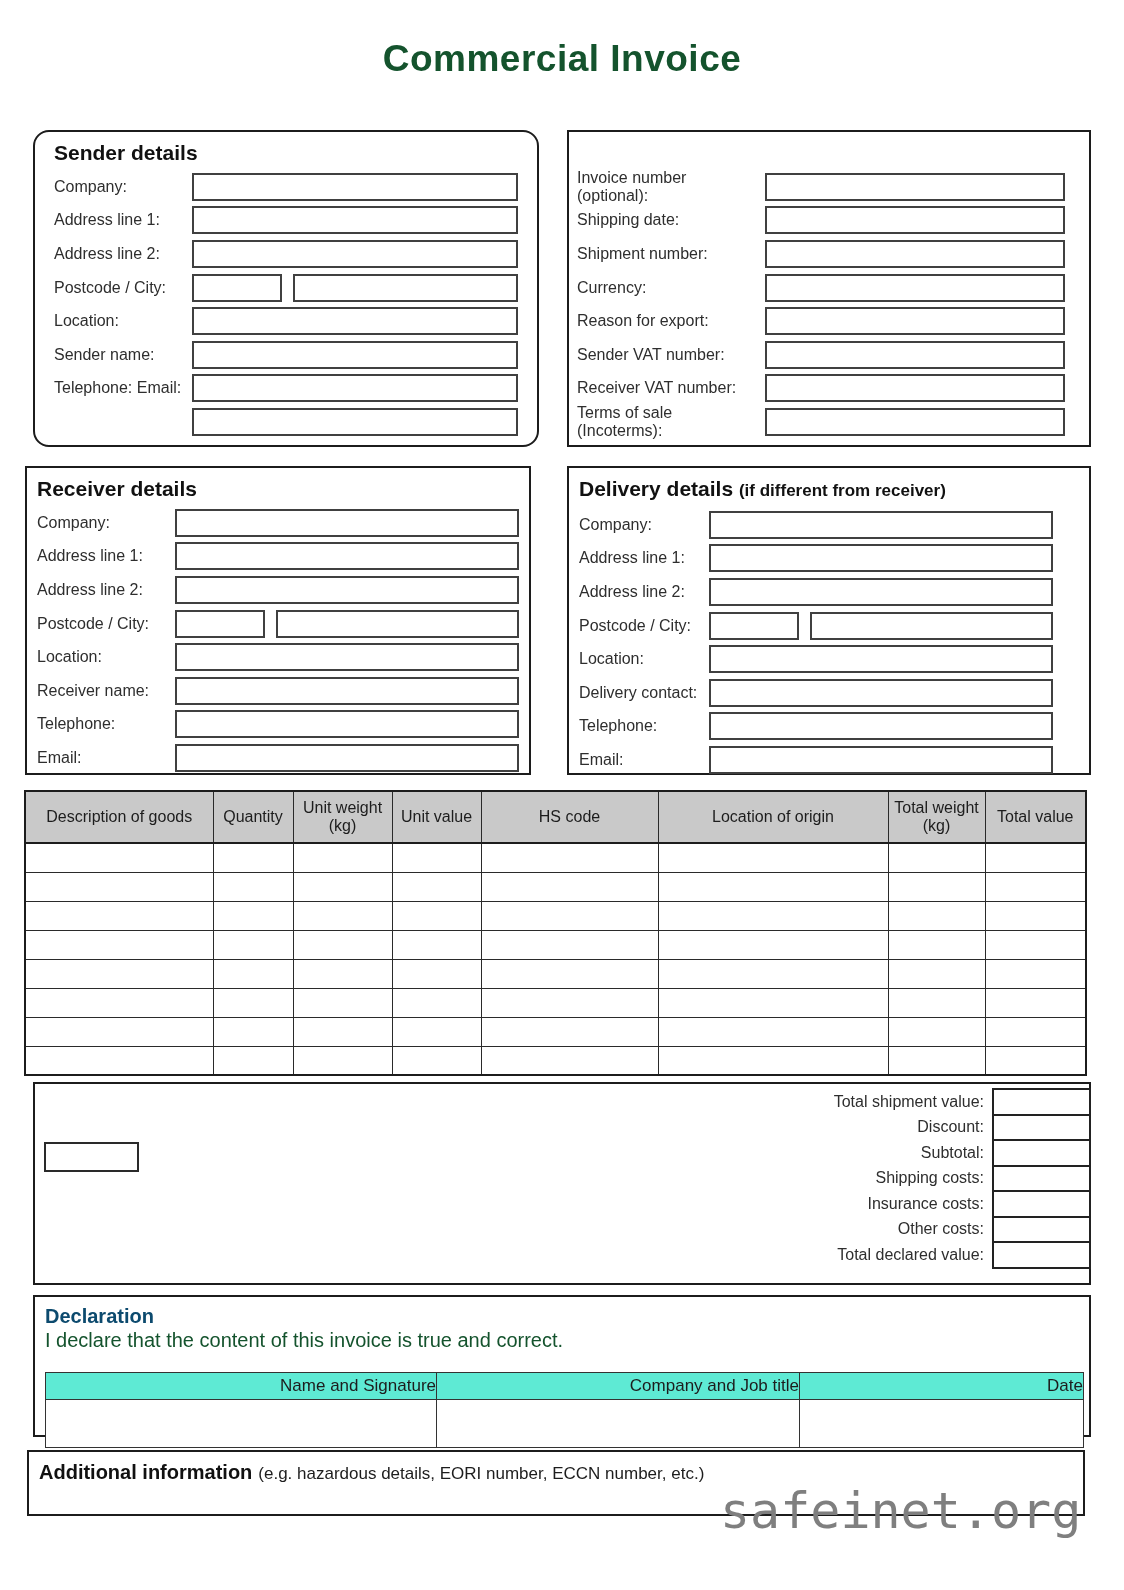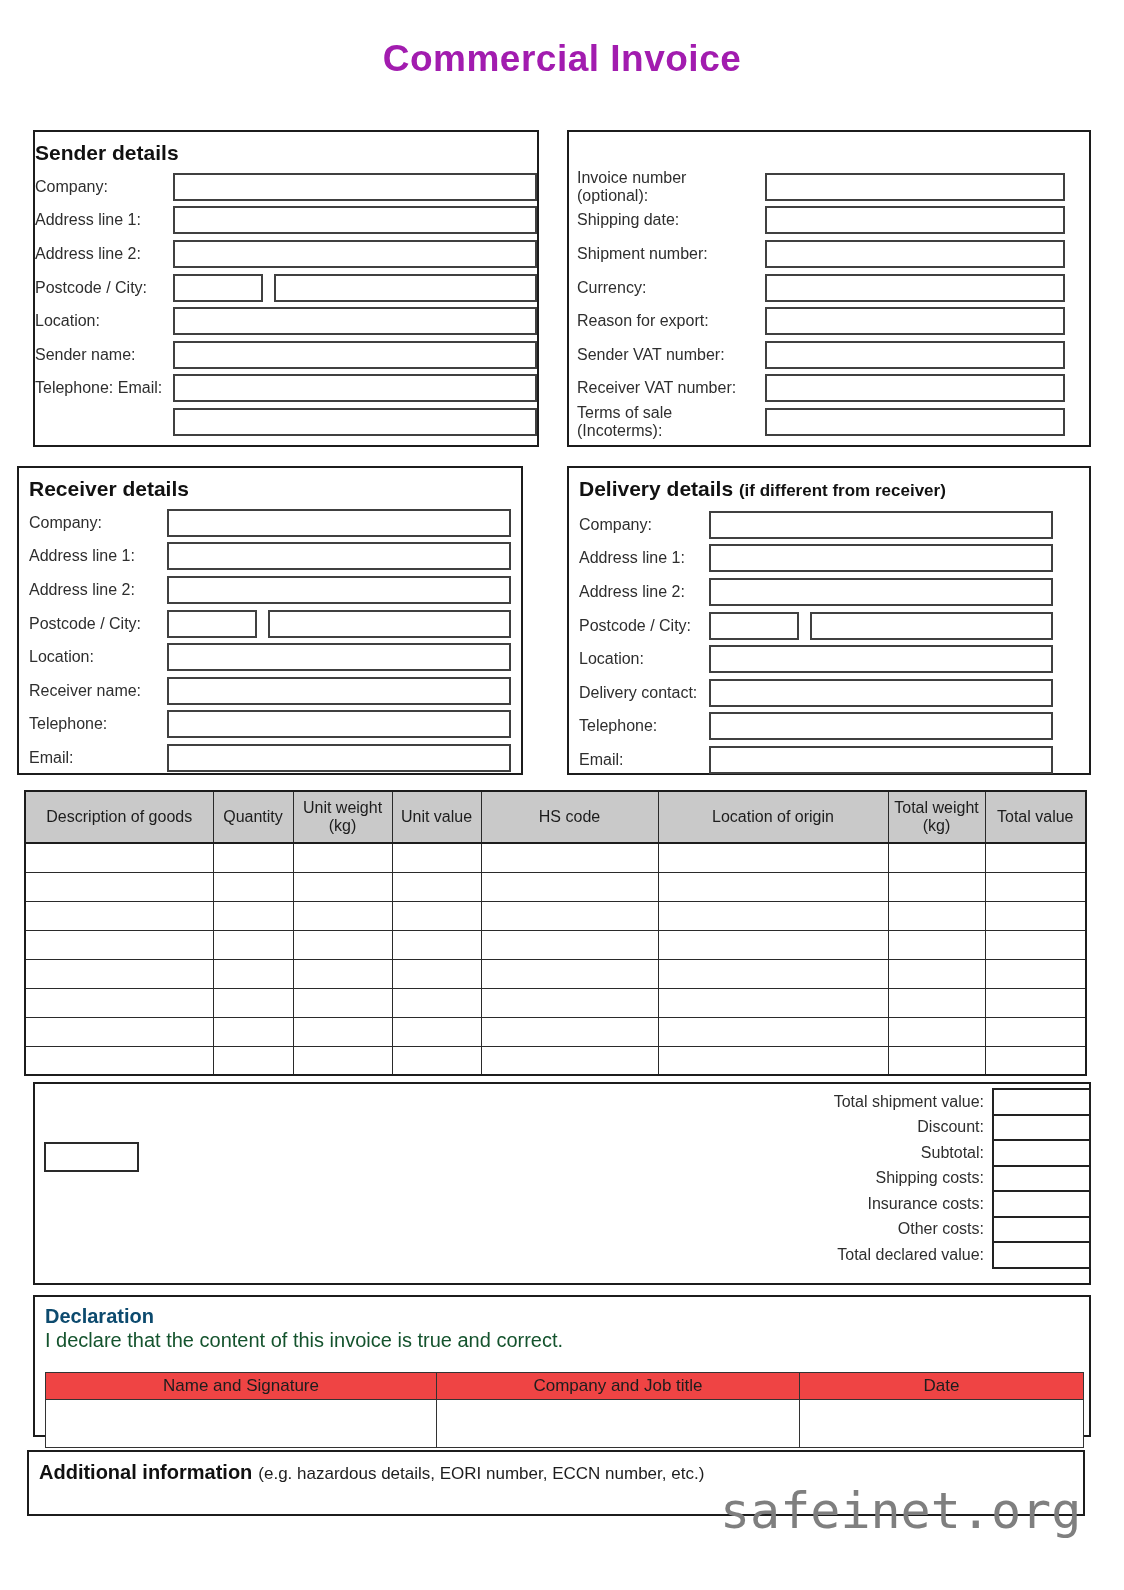--- a/index.html
+++ b/index.html
@@ -3,30 +3,30 @@
 <meta charset="utf-8">
 <style>
   * { margin:0; padding:0; box-sizing:border-box; }
   html,body { background:#ffffff; }
   body {
     width:1124px; height:1590px; position:relative;
     font-family:"Liberation Sans", sans-serif; color:#222;
   }
   .page-title {
     position:absolute; top:38px; left:0; width:100%;
-    text-align:center; font-size:37px; font-weight:bold; color:#a21caf;
+    text-align:center; font-size:37px; font-weight:bold; color:#14532d;
     letter-spacing:0.5px;
   }
   .box {
     position:absolute; border:2px solid #1c1c1c; background:#fff;
   }
   
-  #sender-box   { left:33px;  top:130px; width:506px; height:317px; padding:8px 0; }
+  #sender-box   { left:33px;  top:130px; width:506px; height:317px; padding:8px 19px;border-radius:16px; }
   #shipment-box { left:567px; top:130px; width:524px; height:317px; padding:8px 24px 8px 8px; }
-  #receiver-box { left:17px;  top:466px; width:506px; height:309px; padding:8px 10px; }
+  #receiver-box { left:25px;  top:466px; width:506px; height:309px; padding:8px 10px; }
   #delivery-box { left:567px; top:466px; width:524px; height:309px; padding:8px 36px 8px 10px; }
   .sec-h { font-size:21px; font-weight:bold; color:#111; line-height:26px; margin:0 0 4px 0; }
   .sec-note { font-size:17px; font-weight:bold; }
   .spacer { height:30px; }
   .frow { display:flex; align-items:center; height:33.6px; }
   .flabel { font-size:16px; color:#2e2e2e; flex:0 0 138px; padding-right:4px; }
   #shipment-box .flabel { flex:0 0 188px; }
   #delivery-box .flabel { flex:0 0 130px; }
   .fbox { border:2px solid #404040; height:28px; flex:1 1 auto; background:#fff; }
   .fbox.small { flex:0 0 90px; margin-right:11px; }
@@ -62,21 +62,21 @@
     width:97px; height:25.5px; border:2px solid #222; background:#fff;
   }
 
   
   #declaration-box { left:33px; top:1295px; width:1058px; height:142px; padding:7px 10px; }
   .decl-h { font-size:20px; font-weight:bold; color:#0c4a6e; line-height:24px; }
   .decl-statement { font-size:20px; color:#14532d; margin:1px 0 20px 0; }
   #decl-table { border-collapse:collapse; table-layout:fixed; width:1038px; border:1px solid #333; }
   #decl-table th {
     font-weight:normal; font-size:17px; color:#1d1d1d; height:27px;
-    text-align:center; vertical-align:middle; border:1px solid #333; background:#ef4444;
+    text-align:right; vertical-align:middle; border:1px solid #333; background:#5eead4;
   }
   #decl-table td { height:48px; border:1px solid #333; background:#fff; }
 
   
   #additional-box { left:27px; top:1450px; width:1058px; height:66px; padding:9px 10px; }
   .add-h { font-size:20px; font-weight:bold; color:#111; }
   .add-note { font-size:17px; color:#1d1d1d; margin-left:6px; }
 
   .watermark {
     position:absolute; left:720px; top:1482px;

